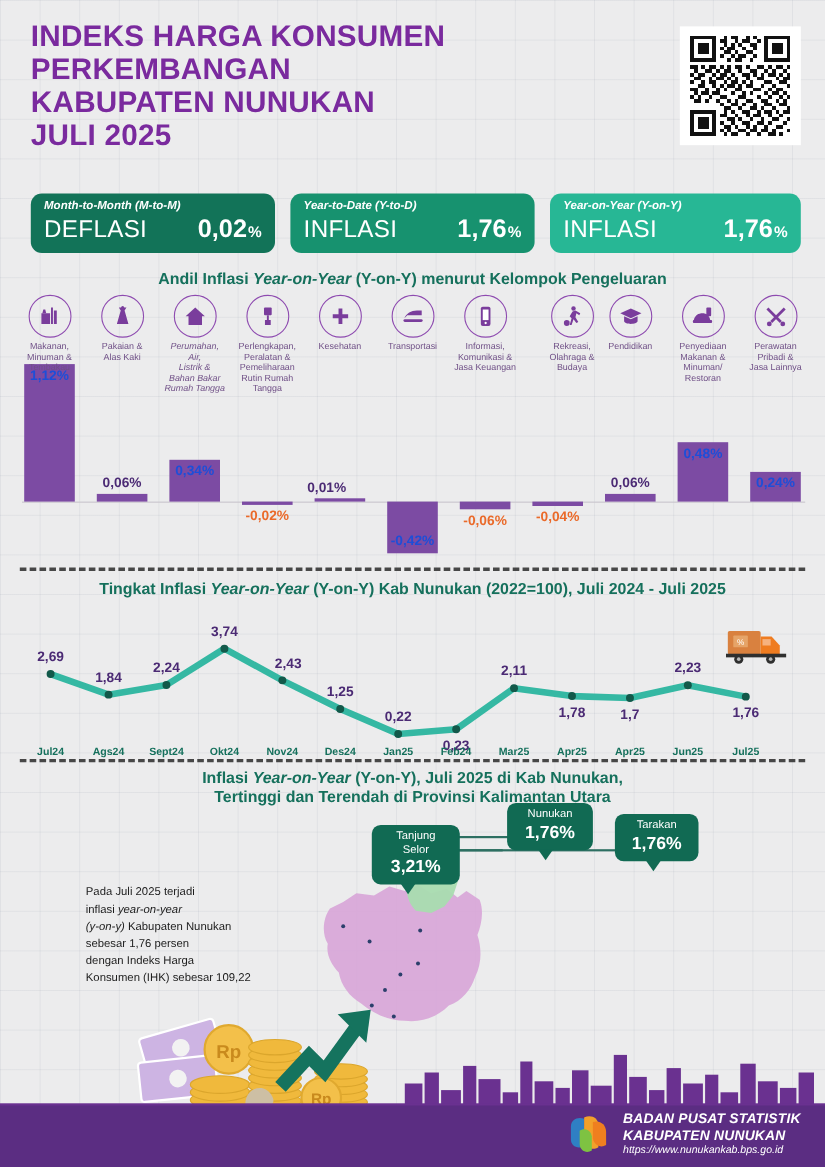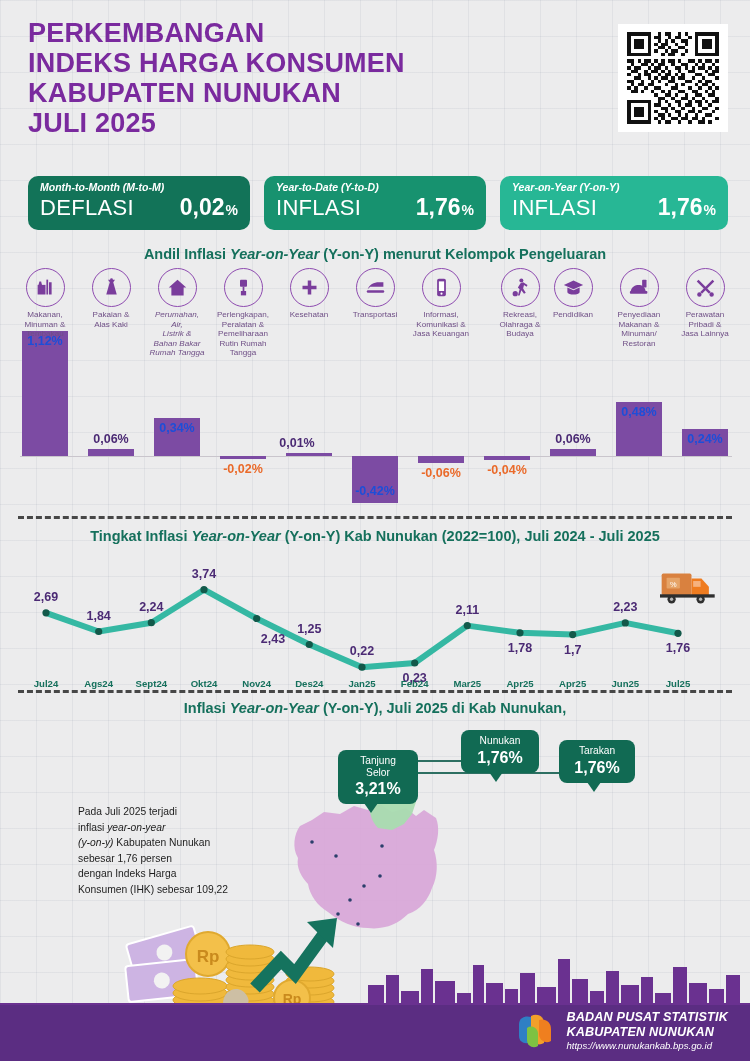--- a/index.html
+++ b/index.html
@@ -132,22 +132,22 @@
   }
   .brand-txt .b3{font-size:9.6px;font-style:italic;line-height:13px;}
 </style>
 </head>
 <body>
 
 <div class="page">
   <div class="grid"></div>
 
   <div class="title-wrap">
+    <div class="title-line">INDEKS HARGA KONSUMEN</div>
     <div class="title-line">PERKEMBANGAN</div>
-    <div class="title-line">INDEKS HARGA KONSUMEN</div>
     <div class="title-line">KABUPATEN NUNUKAN</div>
     <div class="title-line">JULI 2025</div>
   </div>
 
   <div class="qr-box">
     <svg viewBox="0 0 29 29" shape-rendering="crispEdges" aria-hidden="true">
       <rect width="29" height="29" fill="#fff"></rect>
       <g fill="#111">
         <rect x="1" y="1" width="7" height="7"></rect>
           <rect x="2" y="2" width="5" height="5" fill="#fff"></rect>
@@ -538,21 +538,21 @@
         <circle cx="508.0" cy="62.8" r="3.6" fill="#12594a"></circle>
         <circle cx="560.7" cy="64.6" r="3.6" fill="#12594a"></circle>
         <circle cx="613.3" cy="52.9" r="3.6" fill="#12594a"></circle>
         <circle cx="666.0" cy="63.3" r="3.6" fill="#12594a"></circle>
       </svg>
     <div id="lc-values">
         <div class="lc-val" style="left: 8px; width: 52px; top: 41.82px;">2,69</div>
         <div class="lc-val" style="left: 60.6667px; width: 52px; top: 60.52px;">1,84</div>
         <div class="lc-val" style="left: 113.333px; width: 52px; top: 51.72px;">2,24</div>
         <div class="lc-val" style="left: 166px; width: 52px; top: 18.72px;">3,74</div>
-        <div class="lc-val" style="left: 235px; width: 52px; top: 47.54px; margin-top: 36px;">2,43</div>
+        <div class="lc-val" style="left: 224px; width: 52px; top: 47.54px;">2,43</div>
         <div class="lc-val" style="left: 271.333px; width: 52px; top: 73.5px;">1,25</div>
         <div class="lc-val" style="left: 324px; width: 52px; top: 96.16px;">0,22</div>
         <div class="lc-val" style="left: 376.667px; width: 52px; top: 122.98px;">0,23</div>
         <div class="lc-val" style="left: 429.333px; width: 52px; top: 54.58px;">2,11</div>
         <div class="lc-val" style="left: 482px; width: 52px; top: 92.84px;">1,78</div>
         <div class="lc-val" style="left: 534.667px; width: 52px; top: 94.6px;">1,7</div>
         <div class="lc-val" style="left: 587.333px; width: 52px; top: 51.94px;">2,23</div>
         <div class="lc-val" style="left: 640px; width: 52px; top: 93.28px;">1,76</div>
       </div>
     <div class="lc-axis" id="lc-axis">
@@ -581,20 +581,21 @@
         <circle cx="14" cy="39" r="2" fill="#b8b8b8"></circle>
       <circle cx="49" cy="39" r="5" fill="#2f2f2f"></circle>
         <circle cx="49" cy="39" r="2" fill="#b8b8b8"></circle>
     </svg>
   </div>
 
   <div class="dashed" style="top:690px;"></div>
 
   <div class="sec-title" style="top:700px;line-height:17px;">
     <span>Inflasi </span><i>Year-on-Year</i><span> (Y-on-Y), Juli 2025 di Kab Nunukan,</span><br>
+    <span>Tertinggi dan Terendah di Provinsi Kalimantan Utara</span>
   </div>
 
   <div class="mapsec">
     <div class="note">
       <span>Pada Juli 2025 terjadi</span><br>
       <span>inflasi <i>year-on-year</i></span><br>
       <span><i>(y-on-y)</i> Kabupaten Nunukan</span><br>
       <span>sebesar 1,76 persen</span><br>
       <span>dengan Indeks Harga</span><br>
       <span>Konsumen (IHK) sebesar 109,22</span>

